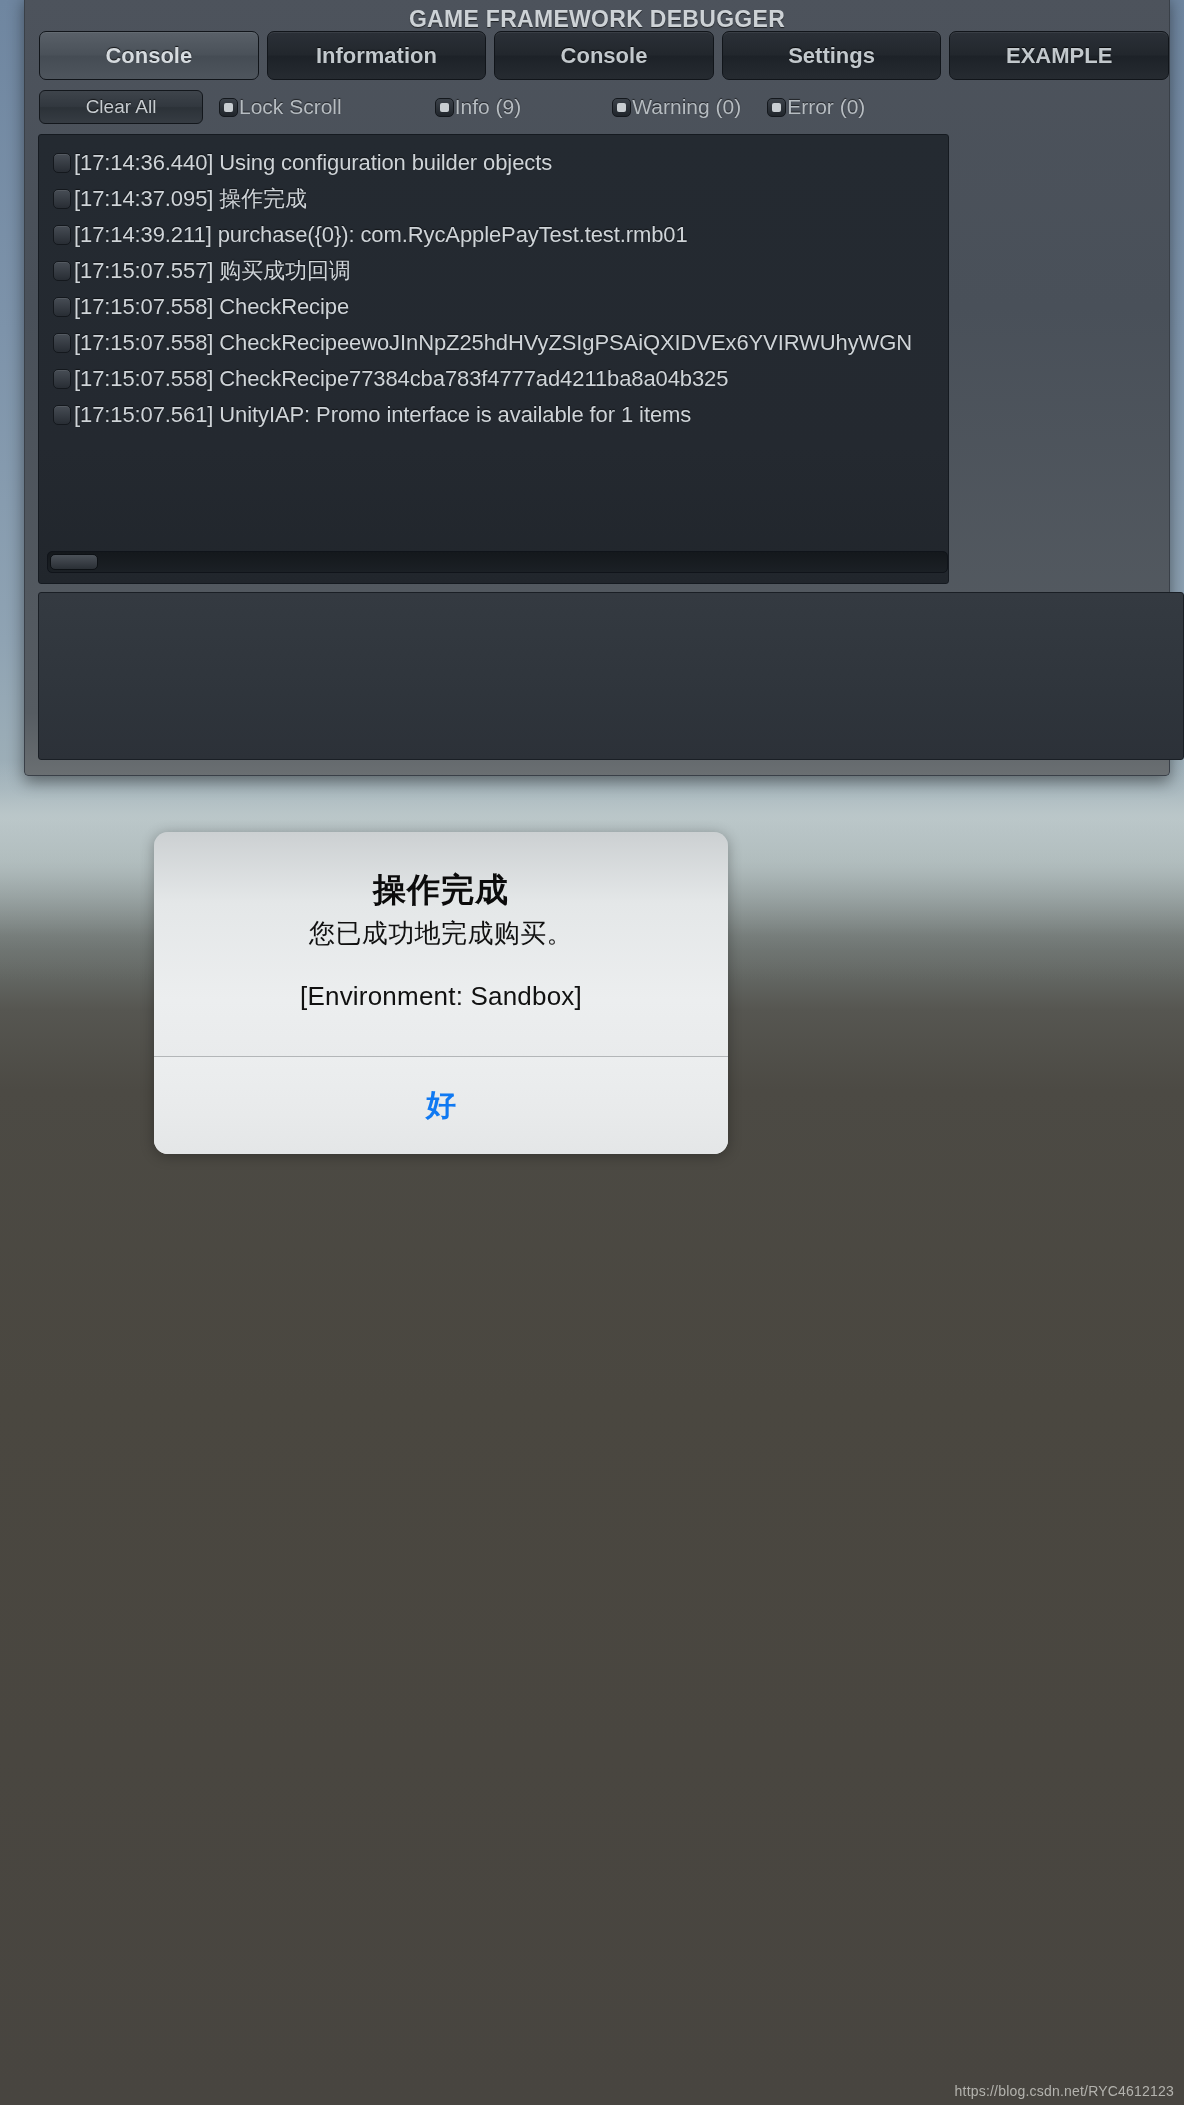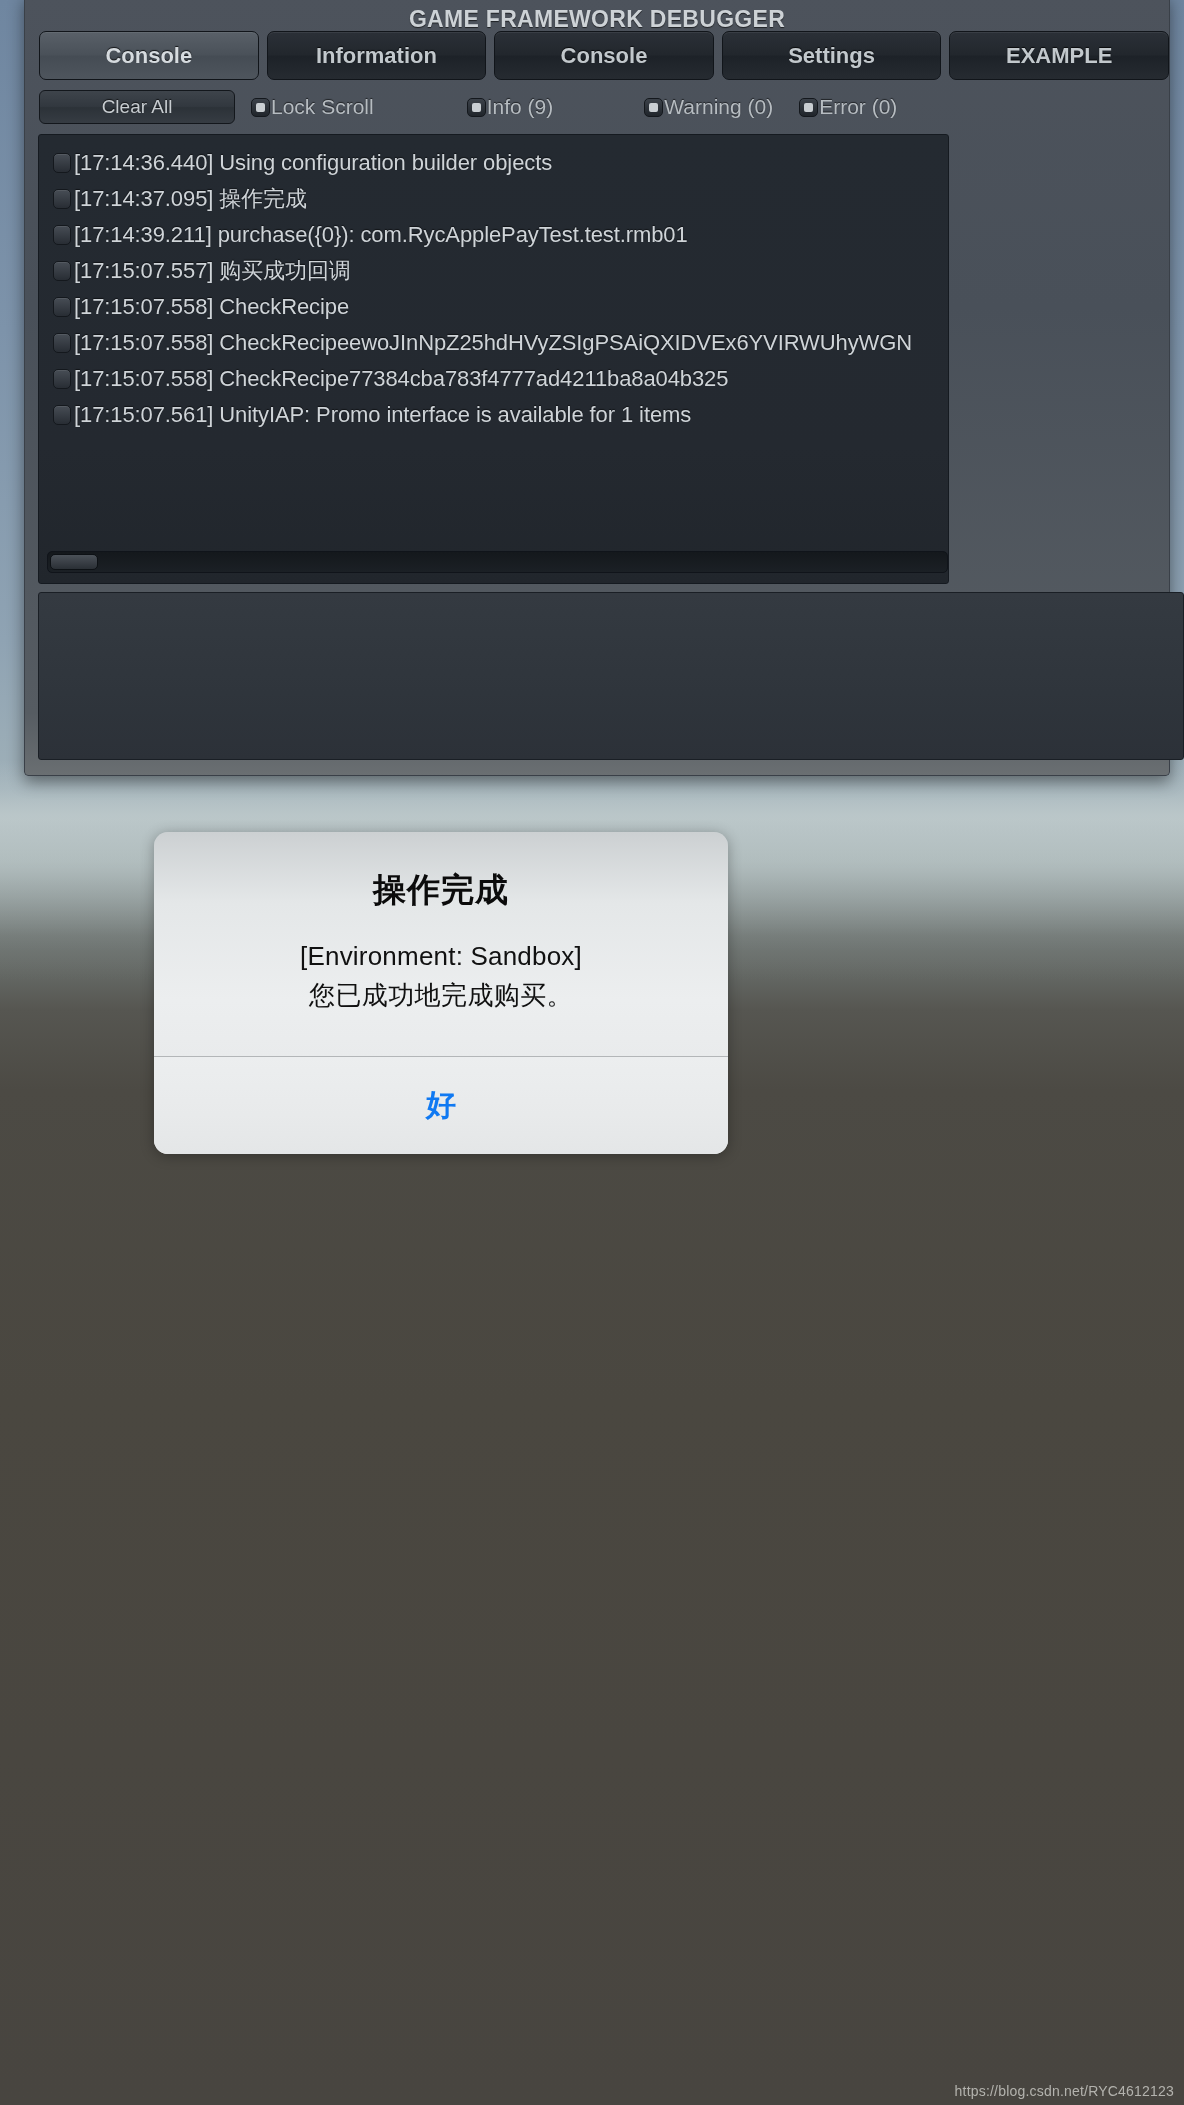--- a/index.html
+++ b/index.html
@@ -107,21 +107,21 @@
   }
 
   
   #filter-row {
     display: flex;
     align-items: center;
     height: 42px;
     margin-top: 6px;
   }
   #clear-all-button {
-    width: 196px;
+    width: 164px;
     height: 34px;
     border-radius: 6px;
     border: 1px solid #13171c;
     background: linear-gradient(to bottom, #3e444b 0%, #32383f 48%, #2c3238 52%, #363c43 100%);
     color: #c7ccd0;
     font-size: 19px;
     display: flex;
     align-items: center;
     justify-content: center;
     text-shadow: 0 -1px 1px rgba(0,0,0,0.7);
@@ -397,22 +397,22 @@
       <div id="hscroll-thumb"></div>
     </div>
   </div>
 
   <div id="lower-panel"></div>
 </div>
 
 <div id="alert-dialog">
   <div id="alert-body">
     <div id="alert-title">操作完成</div>
+    <div id="alert-message">您已成功地完成购买。</div>
     <div id="alert-submessage">[Environment: Sandbox]</div>
-    <div id="alert-message">您已成功地完成购买。</div>
   </div>
   <div id="alert-divider"></div>
   <div id="alert-ok-button">
     <span>好</span>
   </div>
 </div>
 
 <div id="watermark">https://blog.csdn.net/RYC4612123</div>
 
 </body></html>

